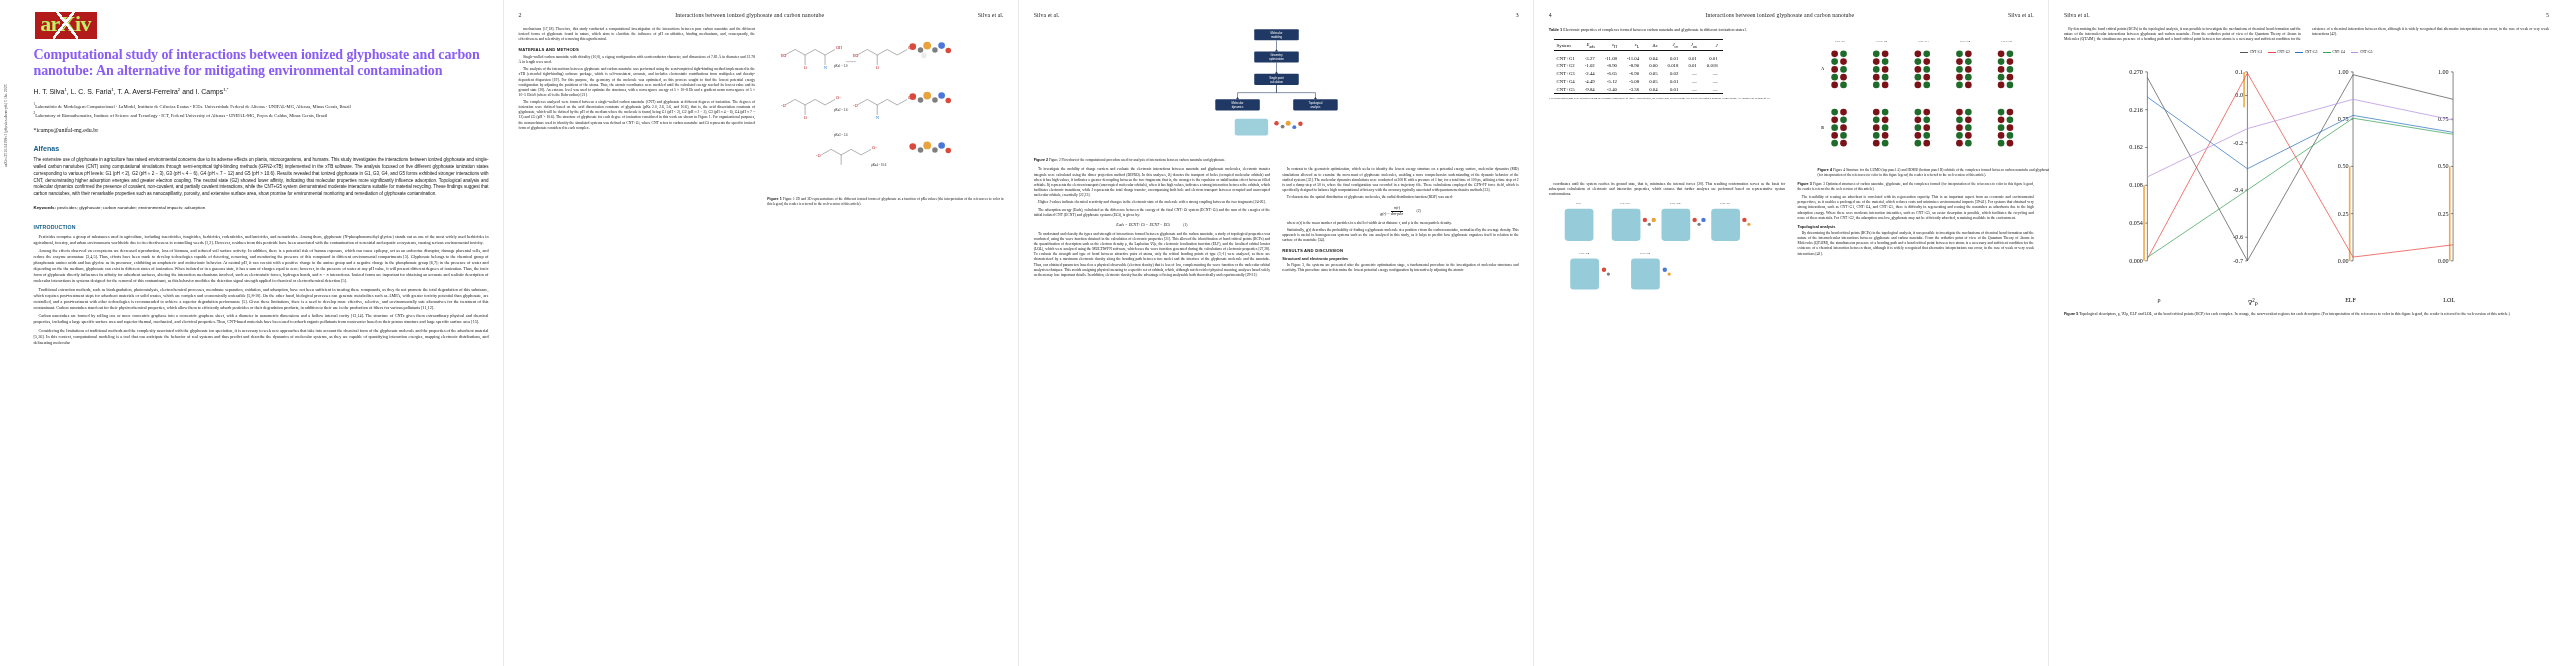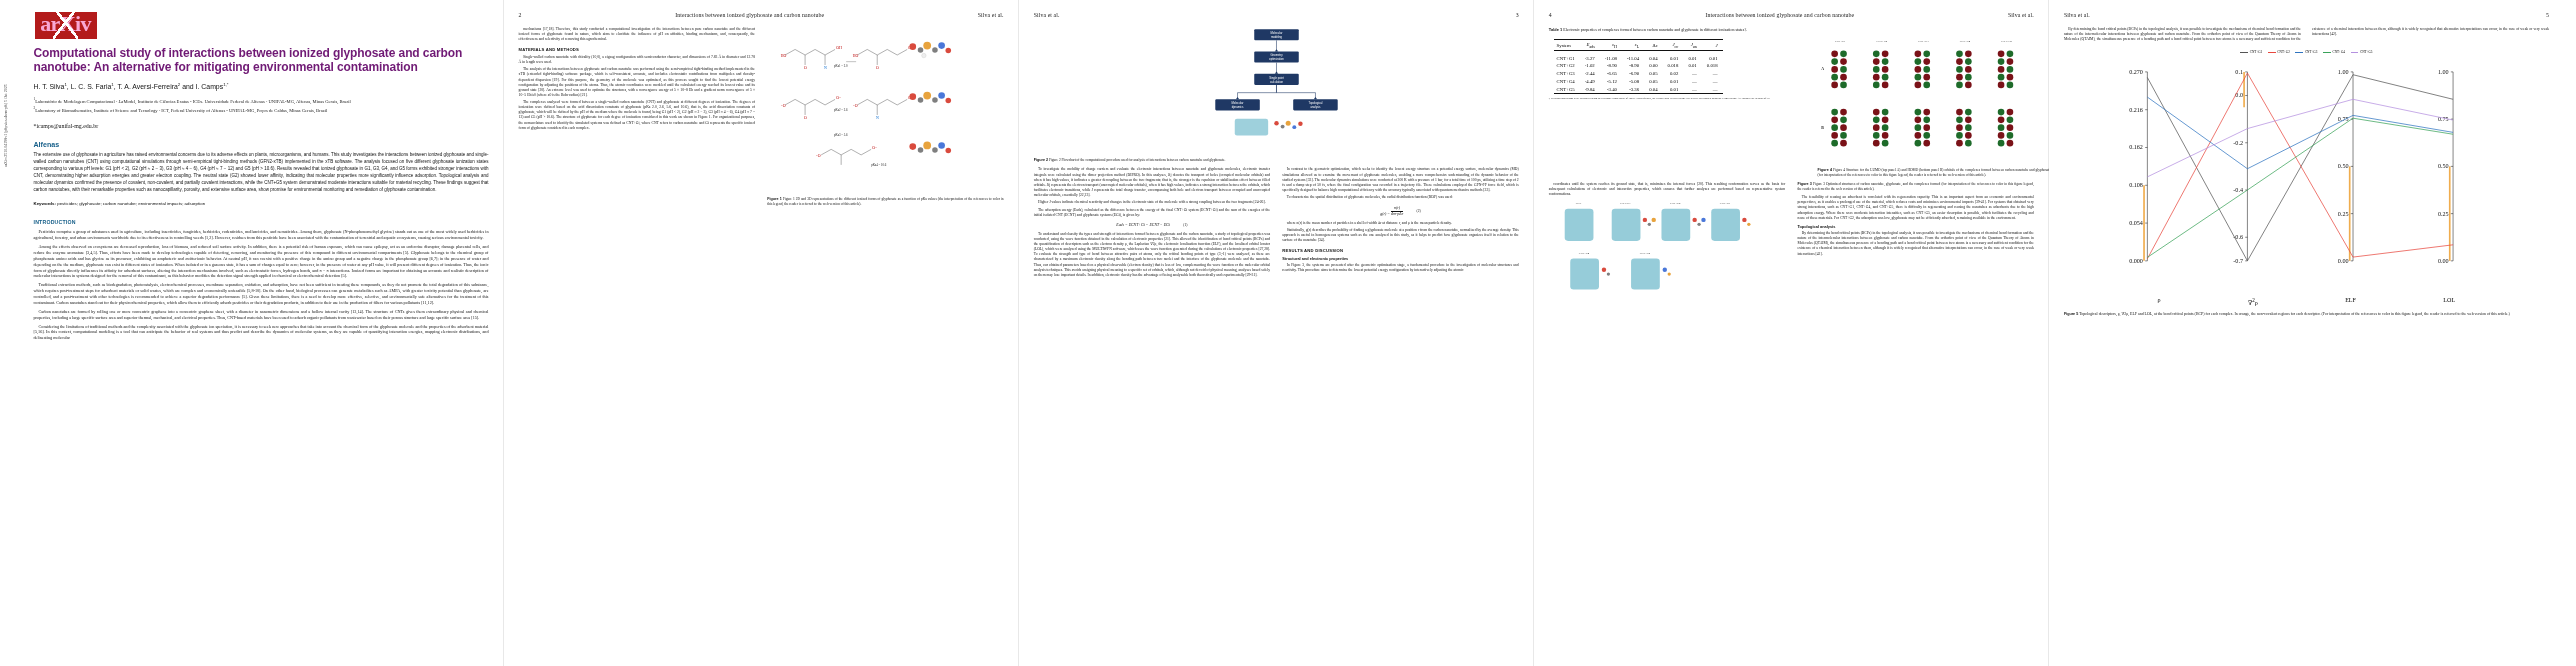--- a/index.html
+++ b/index.html
@@ -23,36 +23,36 @@
   .p5 { width: 514px; }
 
   
   .runhead { display:flex; justify-content:space-between; align-items:baseline;
              font-size:5.8px; color:#1a1a1a; letter-spacing:0.1px; margin-bottom:7.8px; height:7.2px;}
   .runhead .rh-left { white-space:nowrap; }
   .runhead .rh-right { white-space:nowrap; }
 
   
   .arxiv-logo {
-    display:inline-block; background:#b31b1b; color:#f9a8d4;
+    display:inline-block; background:#b31b1b; color:#bef264;
     font-family:"Liberation Serif", serif; font-weight:700;
     font-size:22px; line-height:0.95; padding:2.2px 5.6px 3.9px 5.6px;
     letter-spacing:-0.6px; position:relative; margin: 0 0 3.3px 1.1px;
   }
   .arxiv-logo .xmark { position:relative; display:inline-block; }
   .arxiv-logo .xmark:before{
     content:""; position:absolute; left:-6.7px; top:-7.8px; width:24.5px; height:32px;
     background:
       linear-gradient(to bottom right, transparent 46%, #fff 46%, #fff 53%, transparent 53%),
       linear-gradient(to bottom left, transparent 46%, #fff 46%, #fff 53%, transparent 53%);
     pointer-events:none;
   }
   .title {
-    color:#701a75; font-family:Liberation Sans, sans-serif;
-    font-weight:700; font-size:12px; line-height:1.16; margin: 4.4px 0 7.8px 0; letter-spacing:-0.1px;
+    color:#8b5cf6; font-family:Liberation Serif, serif;
+    font-weight:700; font-size:14px; line-height:1.16; margin: 4.4px 0 7.8px 0; letter-spacing:-0.1px;
   }
   .authors { font-family:"Liberation Sans", sans-serif; font-size:6.9px; color:#111; margin-bottom:6.1px; }
   .authors sup { font-size:4.4px; }
   .affil { font-size:4.6px; color:#222; line-height:1.45; margin-bottom:1.1px; }
   .affil sup { font-size:3.4px; }
   .email { font-size:5.9px; color:#111; margin:8.3px 0 12.2px 0; }
   .h-sec { color:#18608a; font-family:"Liberation Sans", sans-serif; font-weight:700;
            font-size:7.1px; margin: 2.2px 0 3.3px 0; }
   .abstract-body { font-family:"Liberation Sans", sans-serif; font-size:4.5px; line-height:1.54;
                    text-align:justify; color:#111; }

